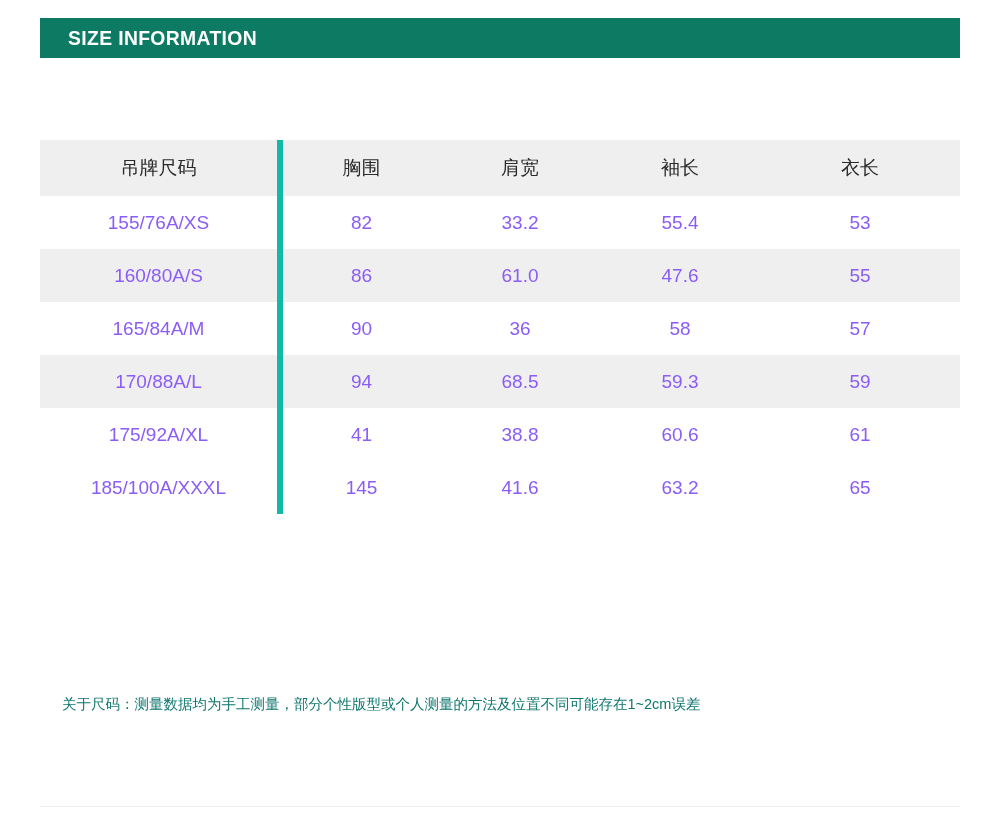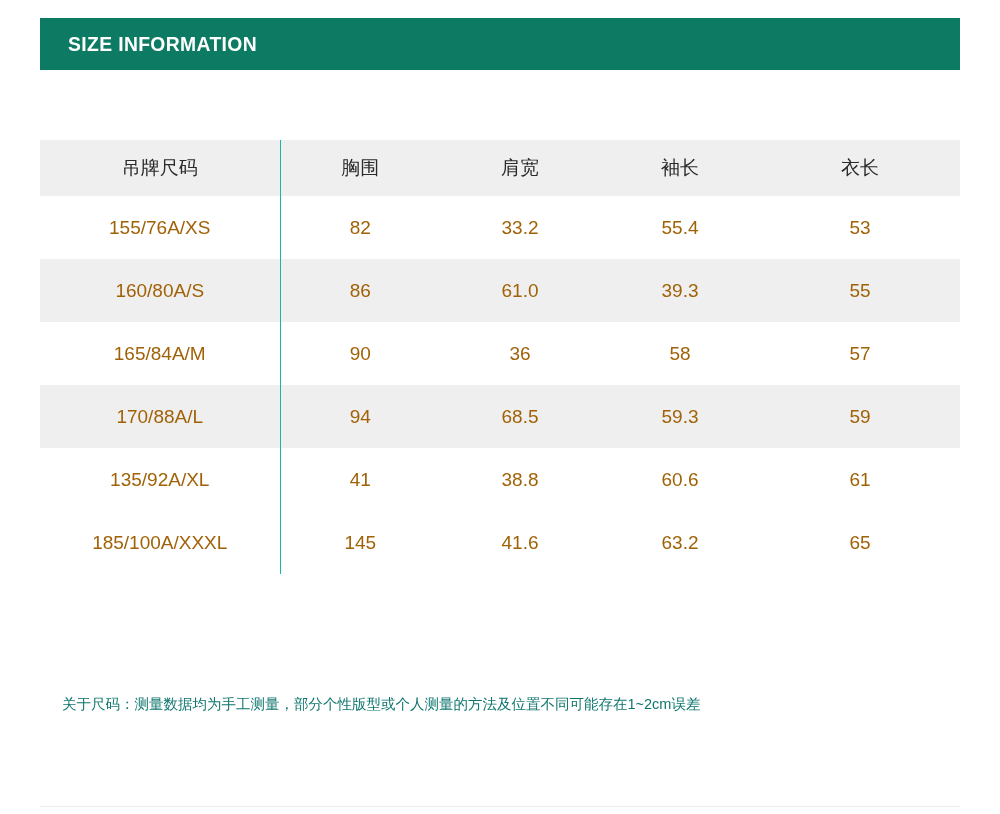--- a/index.html
+++ b/index.html
@@ -20,21 +20,21 @@
     height: 814px;
     background: #ffffff;
     box-sizing: border-box;
   }
   
   .header-banner {
     position: absolute;
     left: 40px;
     top: 18px;
     width: 920px;
-    height: 52px;
+    height: 40px;
     background: #0d7a63;
     display: flex;
     align-items: center;
   }
   .header-title {
     margin-left: 28px;
     color: #ffffff;
     font-size: 21px;
     font-weight: bold;
     letter-spacing: 0.4px;
@@ -55,41 +55,41 @@
   .size-table col.c1 { width: 160px; }
   .size-table col.c2 { width: 160px; }
   .size-table col.c3 { width: 160px; }
   .size-table col.c4 { width: 200px; }
 
   .size-table th,
   .size-table td {
     text-align: center;
     font-weight: normal;
     font-size: 19px;
-    color: #a16207;
+    color: #8b5cf6;
     padding: 0;
-    height: 63px;
+    height: 53px;
     vertical-align: middle;
   }
   .size-table thead th {
     background: #efefef;
     font-size: 19px;
     color: #2a2a2a;
     height: 56px;
   }
   .size-table tbody tr.even td {
     background: #ffffff;
   }
   .size-table tbody tr.odd td {
     background: #efefef;
   }
   
   .size-table th.c0,
   .size-table td.c0 {
-    border-right: 1px solid #14b8a6;
+    border-right: 6px solid #14b8a6;
   }
   .size-table tbody td.c0 {
     font-size: 19px;
   }
   
   .size-table tbody tr td {
     border-top: none;
   }
   
   .note {
@@ -144,39 +144,39 @@
         <td class="c0">155/76A/XS</td>
         <td class="c1">82</td>
         <td class="c2">33.2</td>
         <td class="c3">55.4</td>
         <td class="c4">53</td>
       </tr>
       <tr class="odd">
         <td class="c0">160/80A/S</td>
         <td class="c1">86</td>
         <td class="c2">61.0</td>
-        <td class="c3">39.3</td>
+        <td class="c3">47.6</td>
         <td class="c4">55</td>
       </tr>
       <tr class="even">
         <td class="c0">165/84A/M</td>
         <td class="c1">90</td>
         <td class="c2">36</td>
         <td class="c3">58</td>
         <td class="c4">57</td>
       </tr>
       <tr class="odd">
         <td class="c0">170/88A/L</td>
         <td class="c1">94</td>
         <td class="c2">68.5</td>
         <td class="c3">59.3</td>
         <td class="c4">59</td>
       </tr>
       <tr class="even">
-        <td class="c0">135/92A/XL</td>
+        <td class="c0">175/92A/XL</td>
         <td class="c1">41</td>
         <td class="c2">38.8</td>
         <td class="c3">60.6</td>
         <td class="c4">61</td>
       </tr>
       <tr class="even">
         <td class="c0">185/100A/XXXL</td>
         <td class="c1">145</td>
         <td class="c2">41.6</td>
         <td class="c3">63.2</td>

